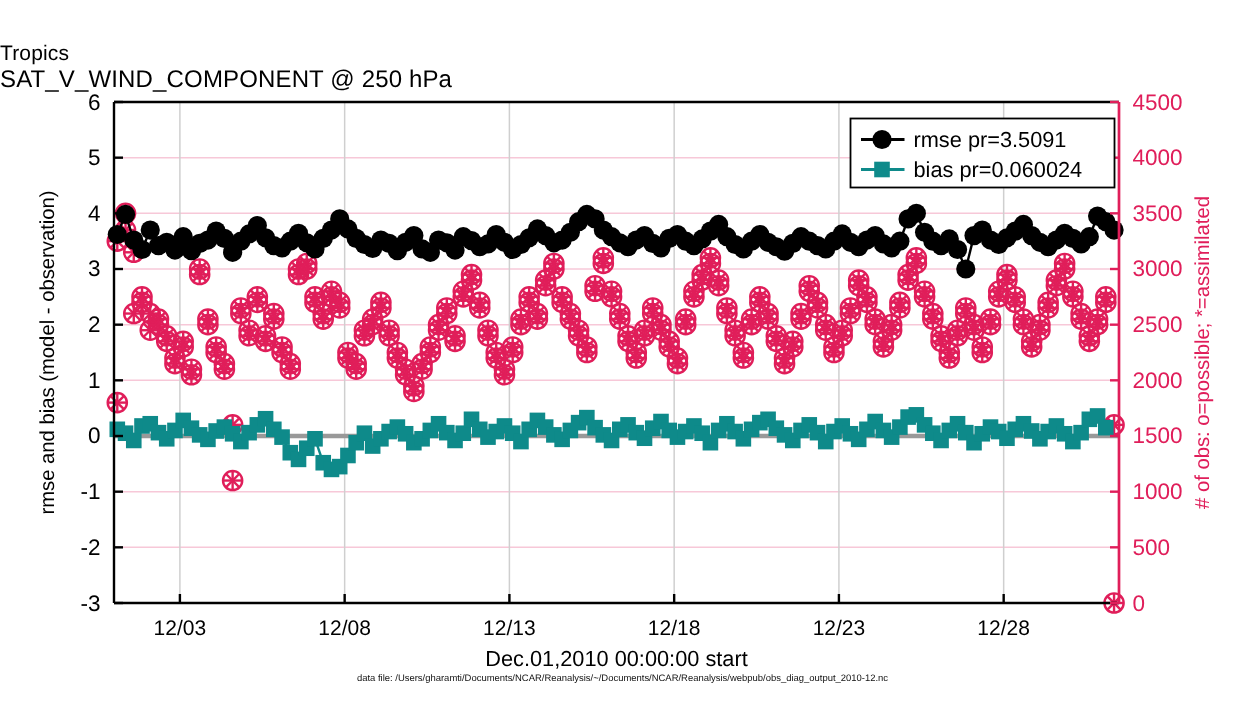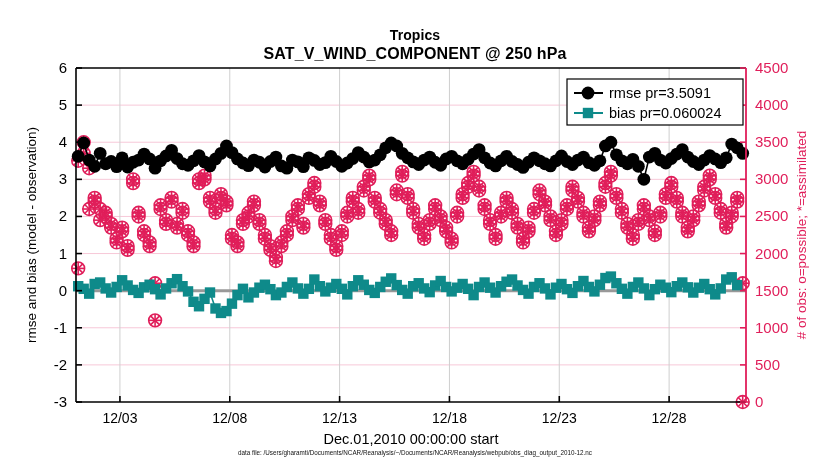--- a/index.html
+++ b/index.html
@@ -1,19 +1,19 @@
 <!DOCTYPE html>
 <html><head>
 <meta charset="utf-8">
 <style>
   html,body{margin:0;padding:0;background:#ffffff;}
   body{width:830px;height:470px;overflow:hidden;
        font-family:"Liberation Sans",sans-serif;color:#000;}
   #root{position:relative;width:830px;height:470px;}
-  .ttl{position:absolute;width:100%;text-align:center;font-weight:bold;
+  .ttl{position:absolute;width:100%;font-weight:normal;
        font-size:14px;letter-spacing:.1px;}
   #title-main{top:27px;}
   #title-sub{top:45px;font-size:16px;}
   #footer{position:absolute;top:449px;width:100%;text-align:center;
           font-size:6.3px;color:#111;letter-spacing:0;}
   svg{position:absolute;left:0;top:0;}
   text{font-family:"Liberation Sans",sans-serif;}
   .tklab{font-size:15px;fill:#000;}
   .tklabR{font-size:15px;fill:#E01E5A;}
   .axttl{font-size:13.5px;fill:#000;}

